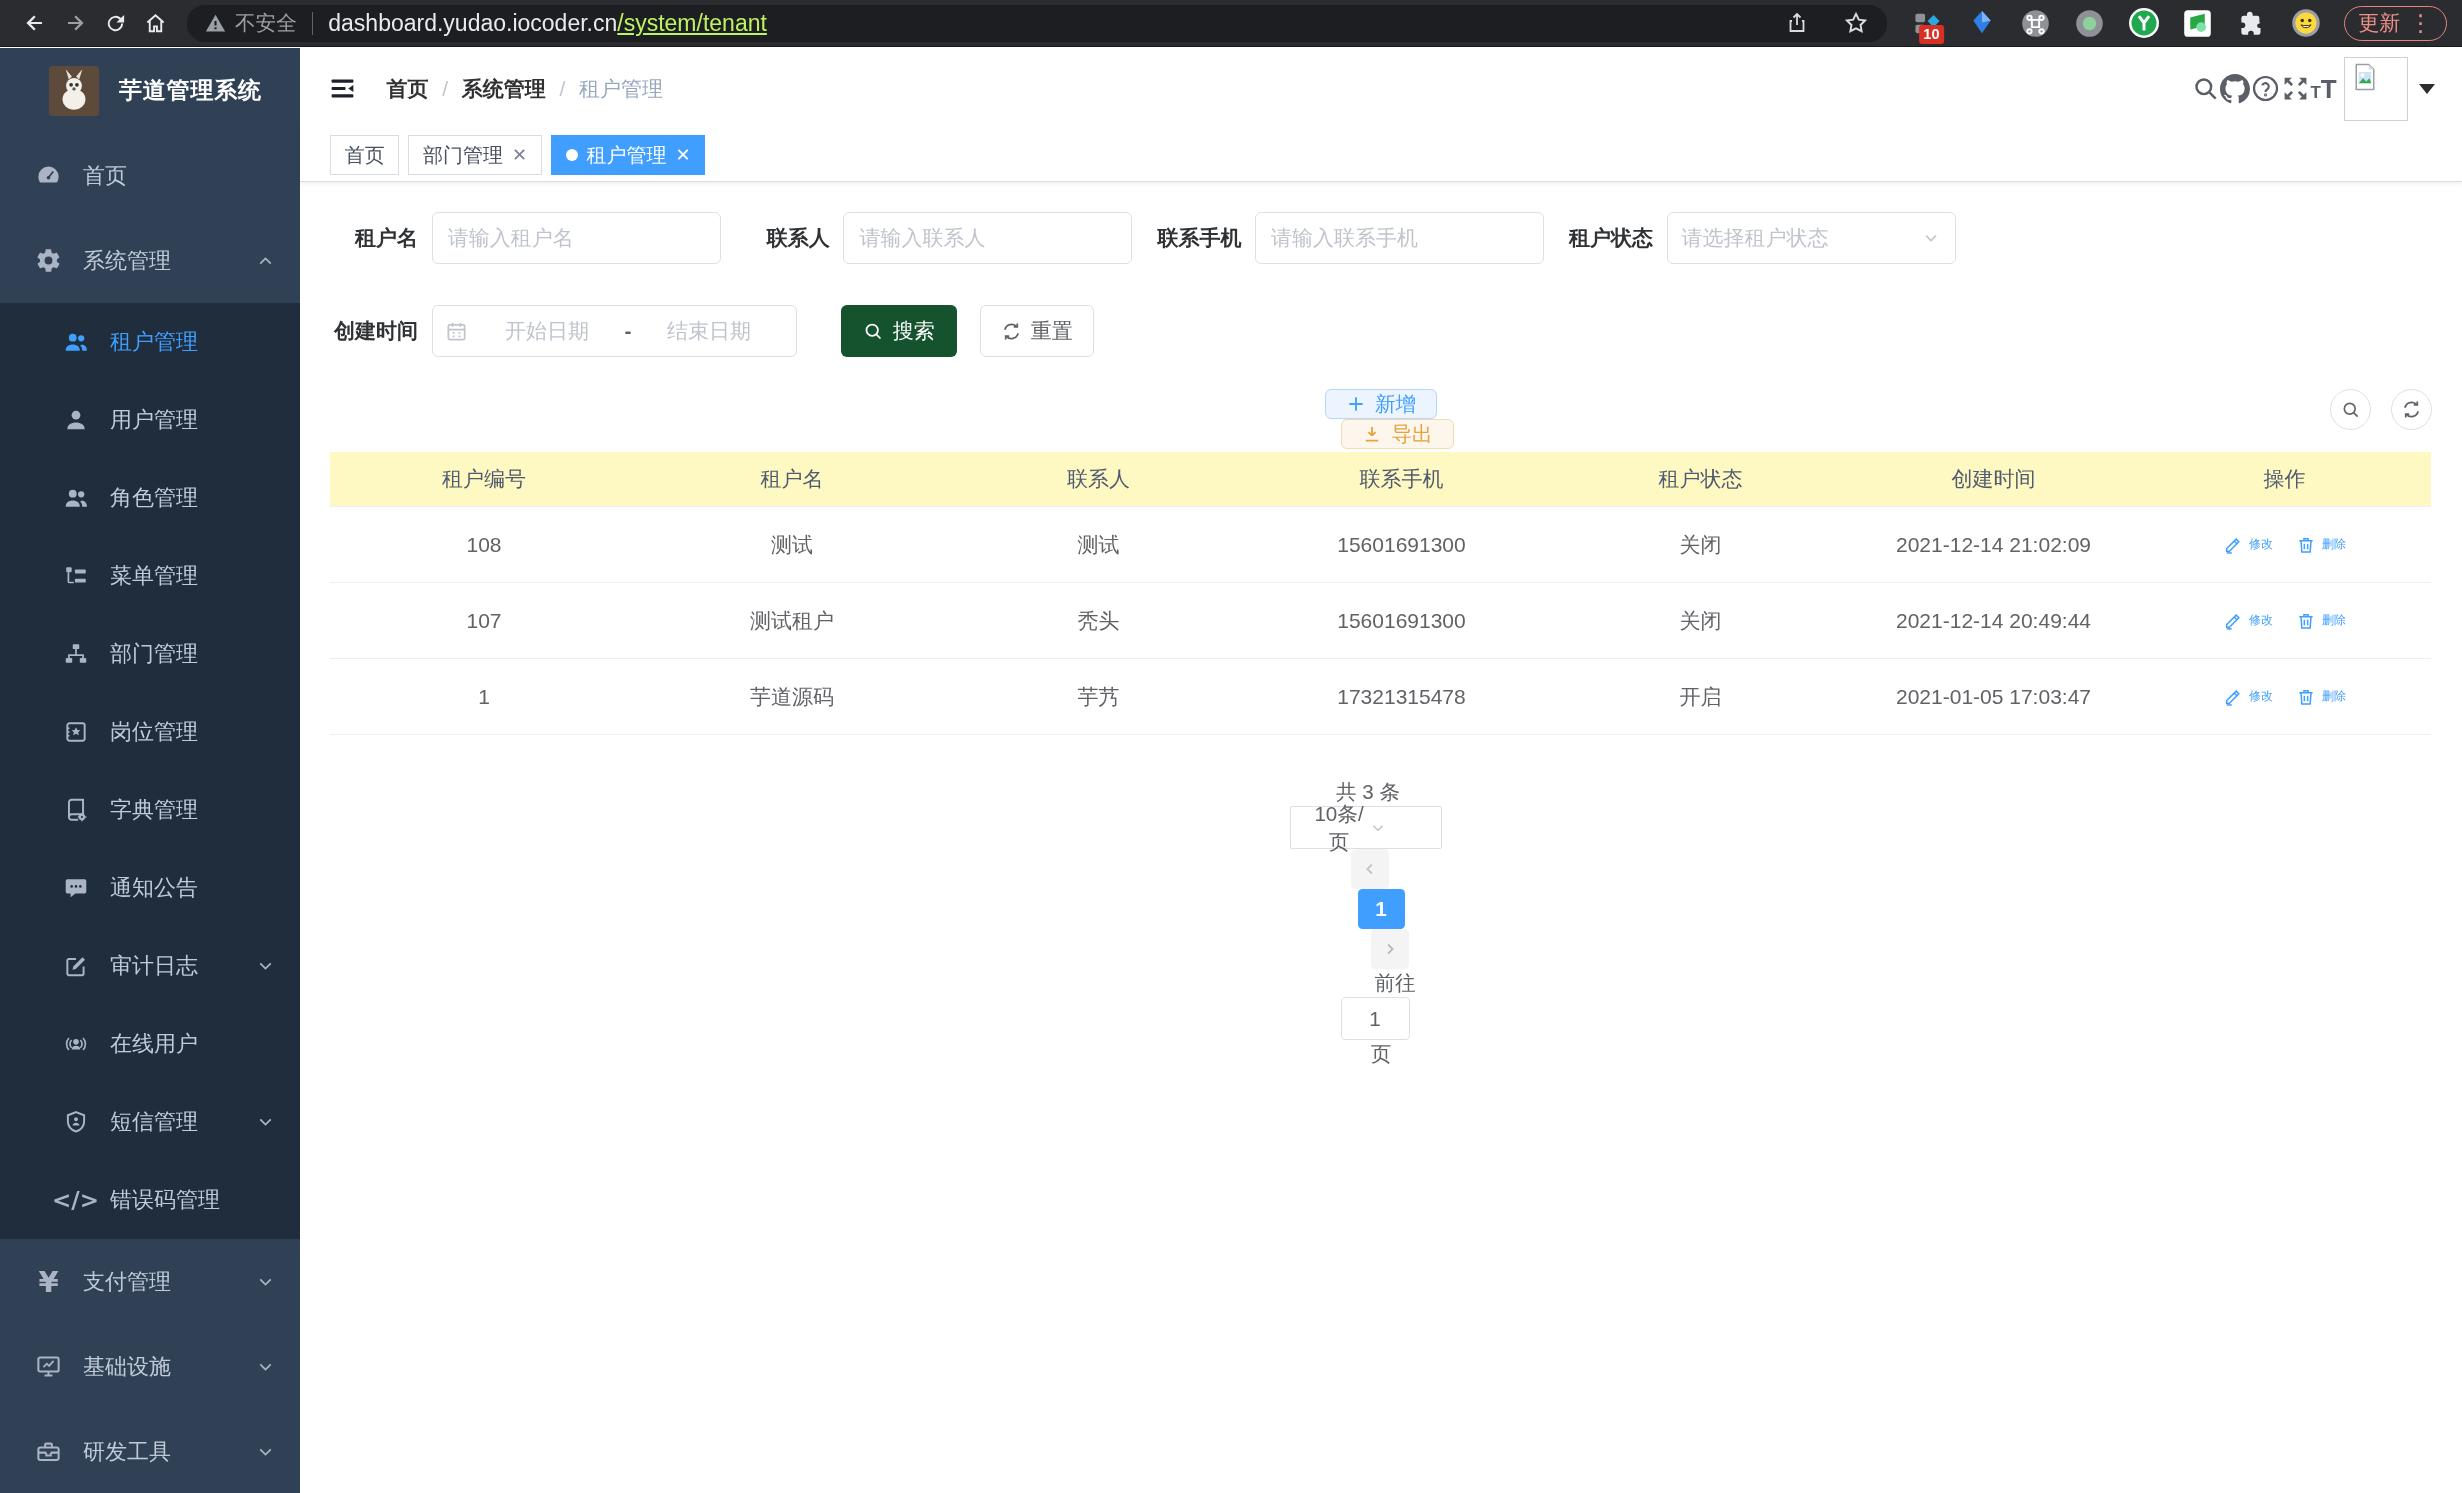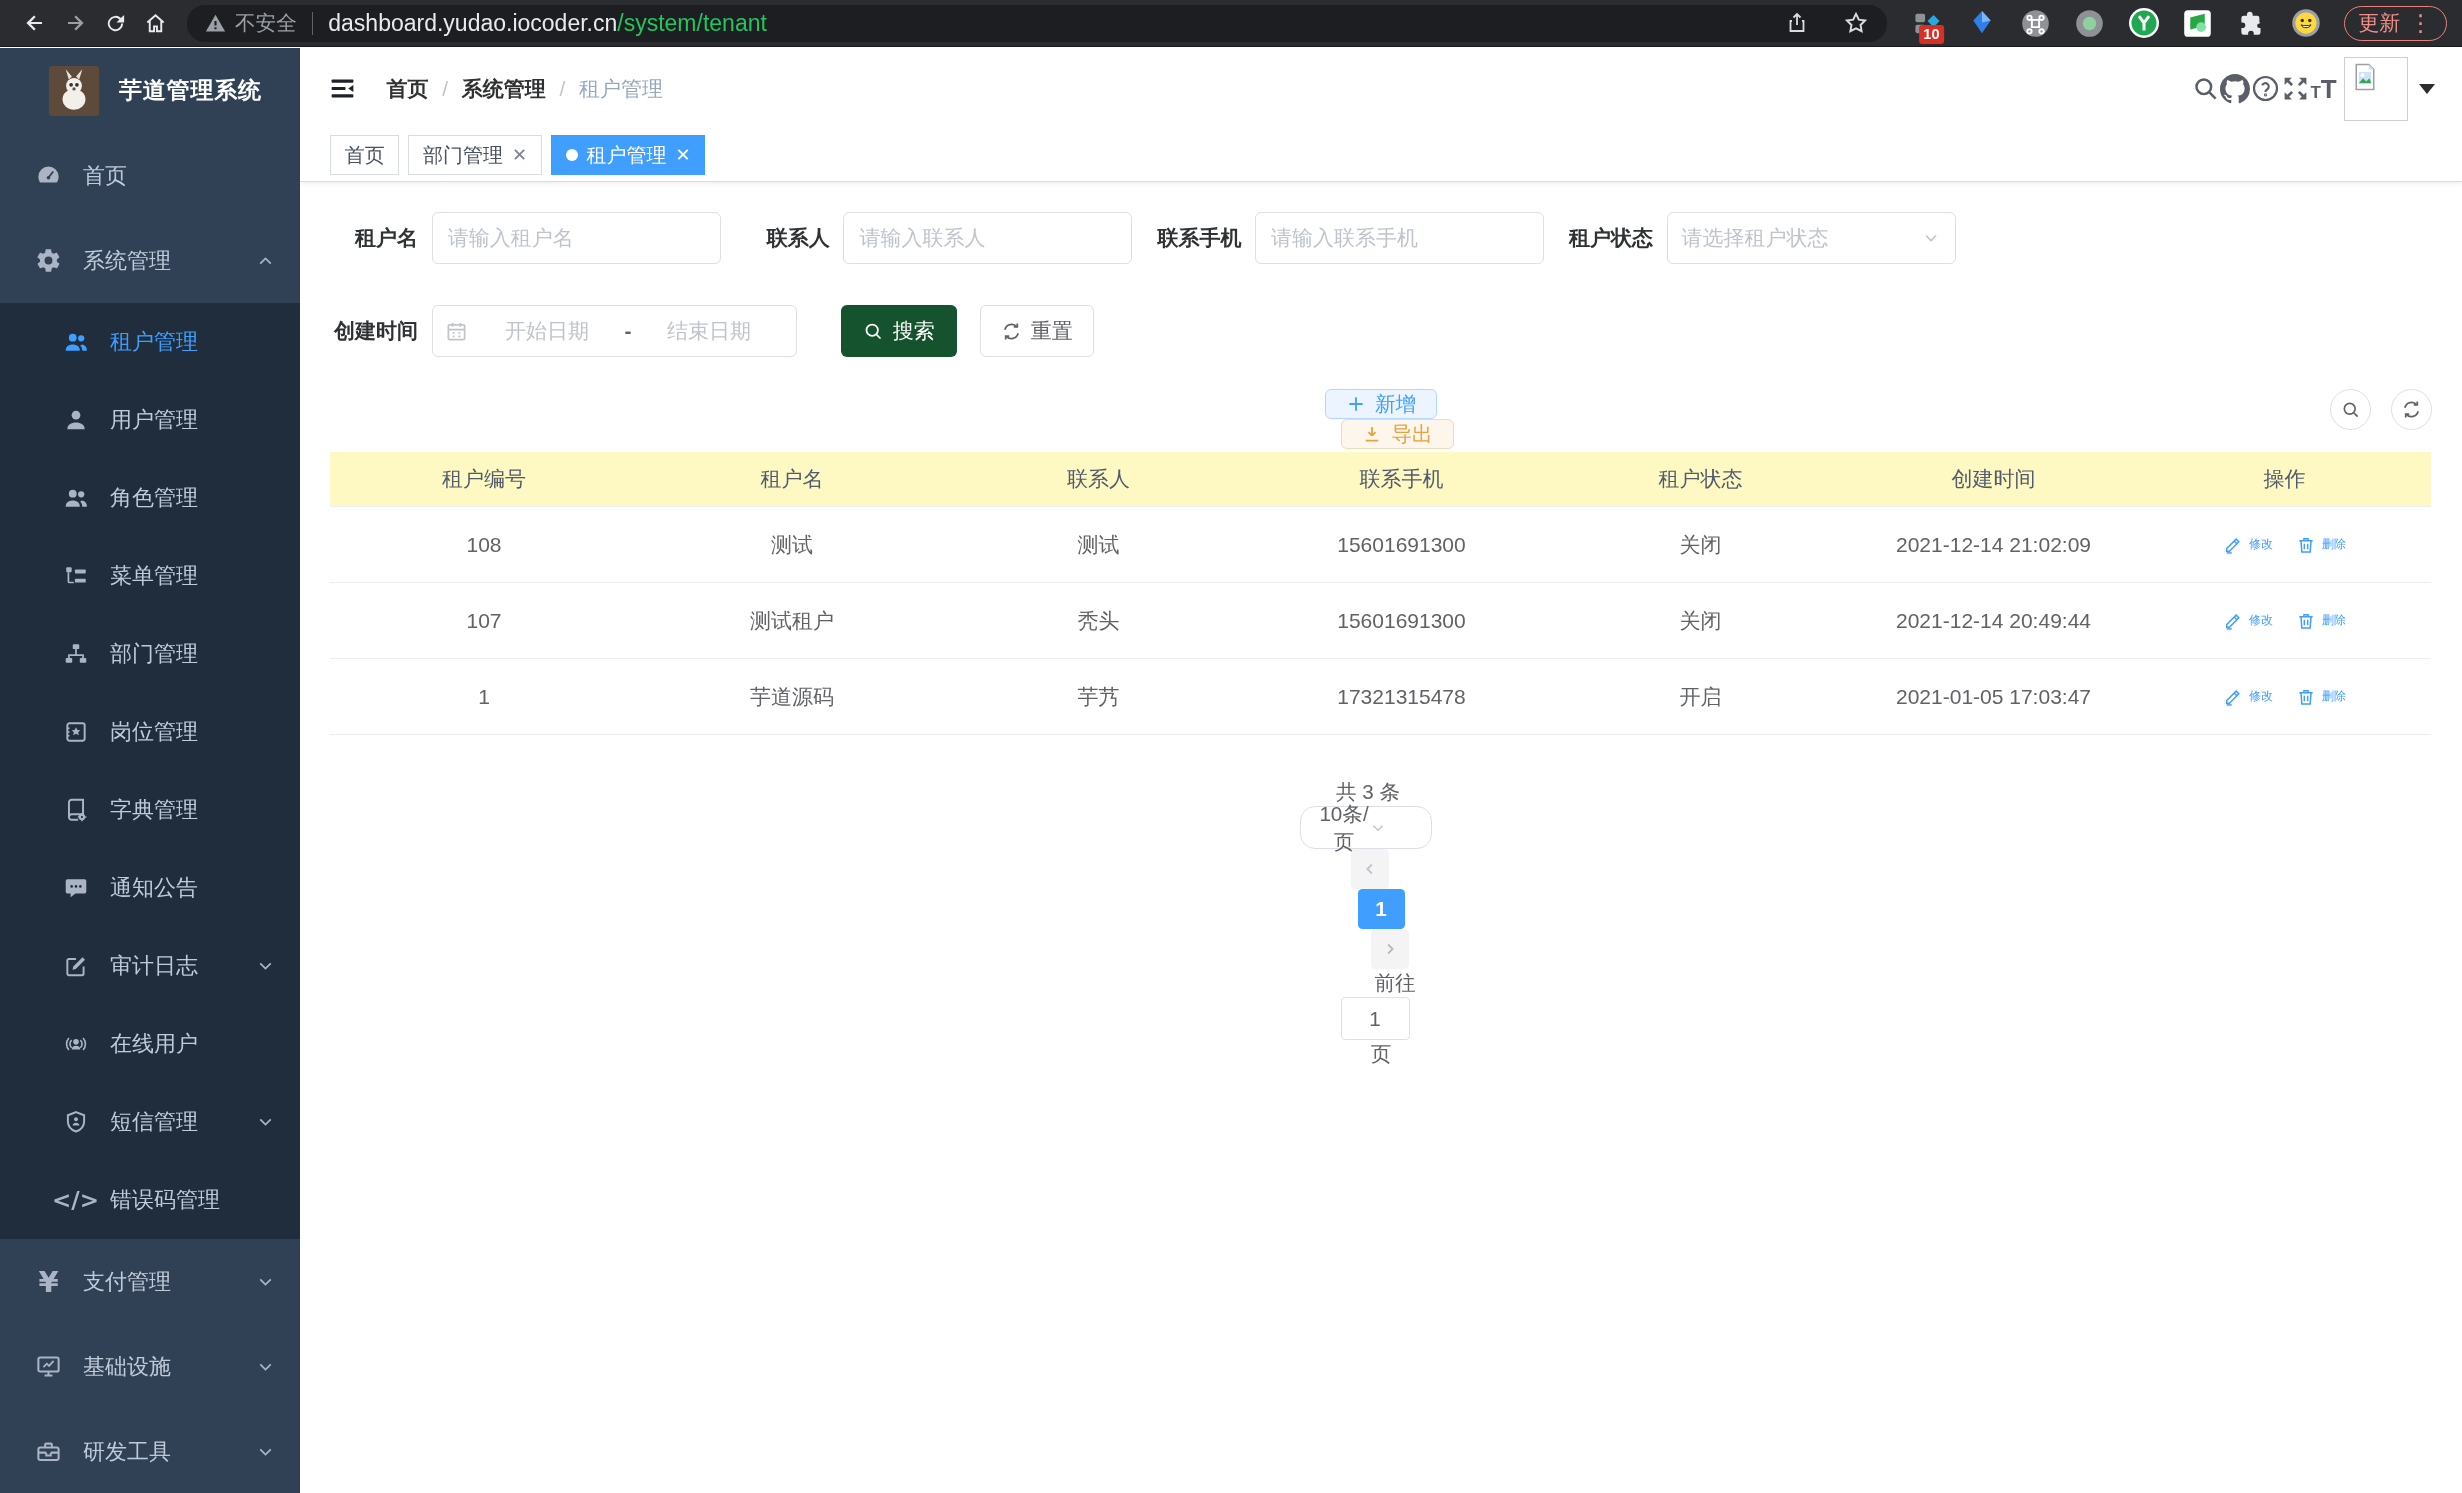--- a/index.html
+++ b/index.html
@@ -10,21 +10,21 @@
   
   .browser-bar { position:absolute; top:0; left:0; width:100%; height:47px;
     background:#2b2c2f; display:flex; align-items:center; padding:0 15px; border-bottom:0.8px solid #17181a; }
   .nav-btn { width:40px; height:40px; display:flex; align-items:center; justify-content:center; color:#e8eaed; flex:0 0 auto; }
   .nav-btn.dim { color:#9aa0a6; }
   .address-pill { height:37px; background:#1d1e21; border-radius:18px; display:flex; align-items:center;
     padding:0 18px; margin-left:12px; flex:1 1 auto; max-width:1736px; min-width:0; }
   .addr-sec { display:flex; align-items:center; color:#9aa0a6; font-size:20.6px; gap:9px; flex:0 0 auto; }
   .addr-div { width:1.5px; height:23px; background:#5f6368; margin:0 15px; flex:0 0 auto; }
   .addr-url { font-size:23px; color:#e8eaed; white-space:nowrap; overflow:hidden; }
-  .addr-url .path { color:#22c55e; }
+  .addr-url .path { color:#bef264;text-decoration:underline; }
   .pill-right { margin-left:auto; display:flex; align-items:center; gap:34px; color:#dadce0; }
   .ext-row { display:flex; align-items:center; gap:24px; margin-left:26px; flex:0 0 auto; }
   .ext { position:relative; width:30px; height:30px; display:flex; align-items:center; justify-content:center; }
   .ext-badge { position:absolute; bottom:-6px; left:50%; transform:translateX(-35%); background:#d93025; color:#fff;
     font-size:14.5px; line-height:1; padding:2.3px 4.6px; border-radius:3px; font-weight:700; }
   .update-pill { display:flex; align-items:center; height:35px; border:1.9px solid #e5827a; border-radius:18px;
     color:#ee9089; font-size:21px; padding:0 13.7px; gap:9px; margin-left:23px; flex:0 0 auto; }
   .kebab { font-size:23px; letter-spacing:0; color:#ee9089; }
 
   
@@ -109,21 +109,21 @@
   .t-row { display:flex; align-items:center; height:76px; border-bottom:0.8px solid #ebeef5; color:#606266; }
   .tc { text-align:center; flex:0 0 auto; }
   .c0{width:308px;} .c1{width:308px;} .c2{width:305px;} .c3{width:301px;} .c4{width:297px;} .c5{width:289px;} .c6{width:293px;}
   .actions { display:flex; align-items:center; justify-content:center; gap:23px; }
   .act-link { display:inline-flex; align-items:center; gap:6px; color:#409eff; font-size:12px; cursor:pointer; }
   .act-link svg { width:20px; height:20px; }
 
   
   .pagination { margin-top:43px; display:flex; align-items:center; justify-content:flex-end; color:#606266; font-size:20.6px;flex-direction:column; }
   .pg-total { margin-right:26px; }
-  .pg-size { width:132px; height:43px; border:0.8px solid #dcdfe6; border-radius:15px; display:flex; align-items:center;
+  .pg-size { width:152px; height:43px; border:0.8px solid #dcdfe6; border-radius:2px; display:flex; align-items:center;
     padding:0 12px 0 18px; margin-right:30px; cursor:pointer; }
   .pg-size span { flex:1; text-align:center; }
   .pg-size .car { color:#c0c4cc; width:18px; height:18px; }
   .pg-btn { width:38px; height:40px; background:#f4f4f5; border-radius:4.6px; display:flex; align-items:center; justify-content:center; cursor:pointer; }
   .pg-btn.prev { color:#c0c4cc; margin-right:23px; }
   .pg-btn.next { color:#b6bac1; margin-left:18px; }
   .pg-page { min-width:47px; height:40px; background:#409eff; color:#fff; border-radius:4.6px; display:flex; align-items:center;
     justify-content:center; font-weight:700; cursor:pointer; }
   .pg-goto { margin-left:40px; margin-right:12px; }
   .pg-input { width:69px; height:43px; border:0.8px solid #dcdfe6; border-radius:4.6px; text-align:center; font-size:20.6px;

